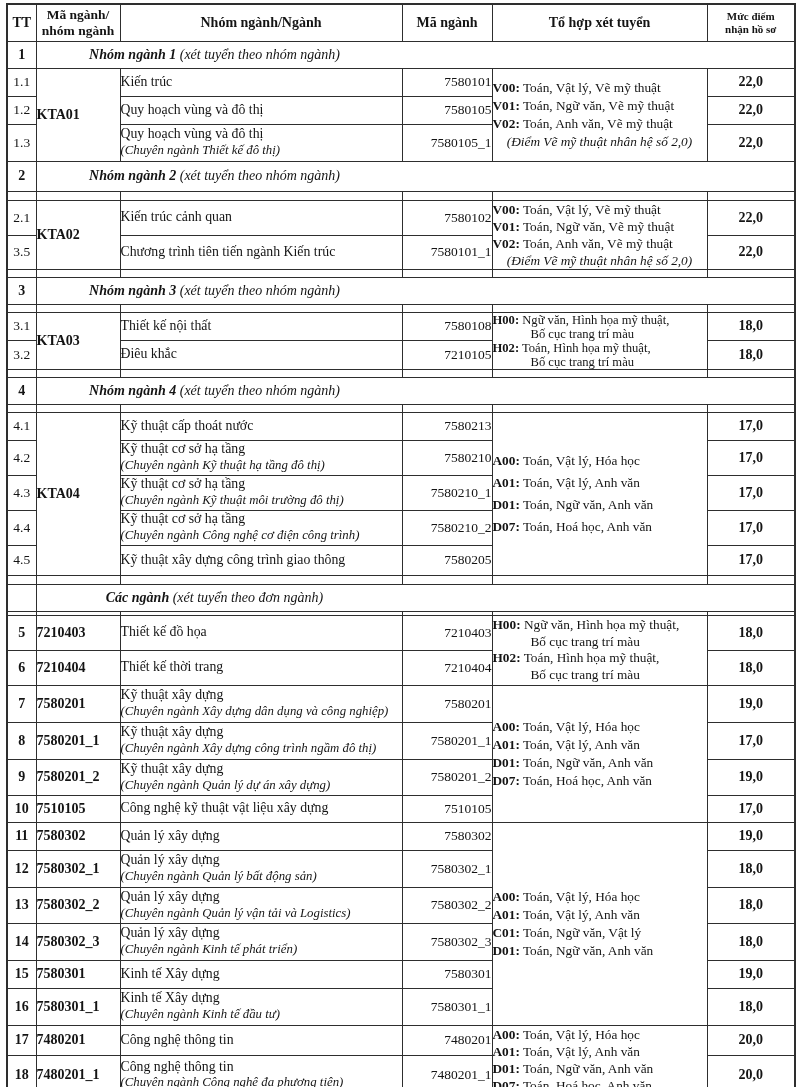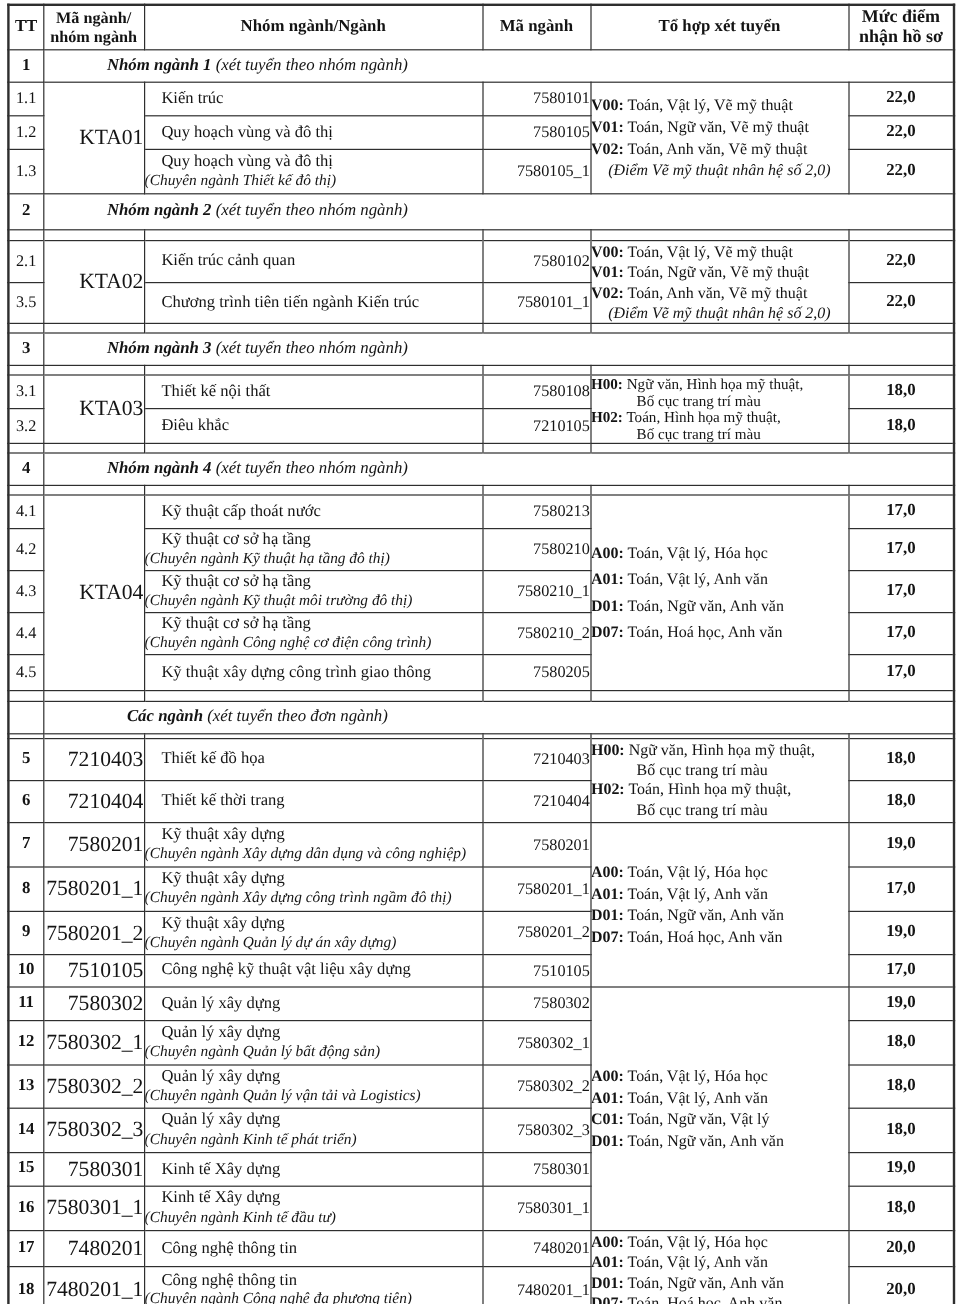--- a/index.html
+++ b/index.html
@@ -6,27 +6,27 @@
   .page{width:800px;height:1087px;background:#fff;overflow:hidden;}
   table.adm{
     border-collapse:collapse;table-layout:fixed;
     margin:3px 0 0 6px;width:788px;
     font-family:"Liberation Serif","DejaVu Serif",serif;
     color:#141414;border:2px solid #2e2e2e;
   }
   table.adm td, table.adm th{border:1px solid #2e2e2e;padding:0;overflow:hidden;vertical-align:middle;}
   th{font-weight:bold;text-align:center;font-size:14px;line-height:1.15;}
   th .h2l{font-size:13.5px;}
-  th .big{font-size:15px;}
+  th .big{font-size:11px;}
   td.tt{text-align:center;font-size:13.5px;margin-left:19px;}
   td.tt.b{font-weight:bold;font-size:14px;}
-  td.gcode{text-align:right;font-size:18px;}
+  td.gcode{text-align:left;font-size:14px;font-weight:bold;}
   td.code{text-align:right;font-size:13.5px;}
   td.name{padding:2px 4px 2px 6px;}
-  .nm{font-size:13.8px;line-height:1.22;padding-left:14px;}
+  .nm{font-size:13.8px;line-height:1.22;}
   .sub{font-size:12.8px;font-style:italic;line-height:1.2;}
   td.sec-cell{border-left:1px solid #2e2e2e;margin-top:48px;}
   .sec{width:47%;text-align:center;font-style:italic;font-size:14px;}
   .sec b{font-weight:bold;}
   td.sec-tt{text-align:center;font-weight:bold;font-size:14px;}
   td.combo{padding:2px 2px 2px 8px;font-size:13.3px;}
   td.combo .cl{line-height:18px;white-space:nowrap;}
   td.combo.c2 .cl{line-height:17px;}
   td.combo.tight{font-size:12.6px;}
   td.combo.tight .cl{line-height:14px;}

